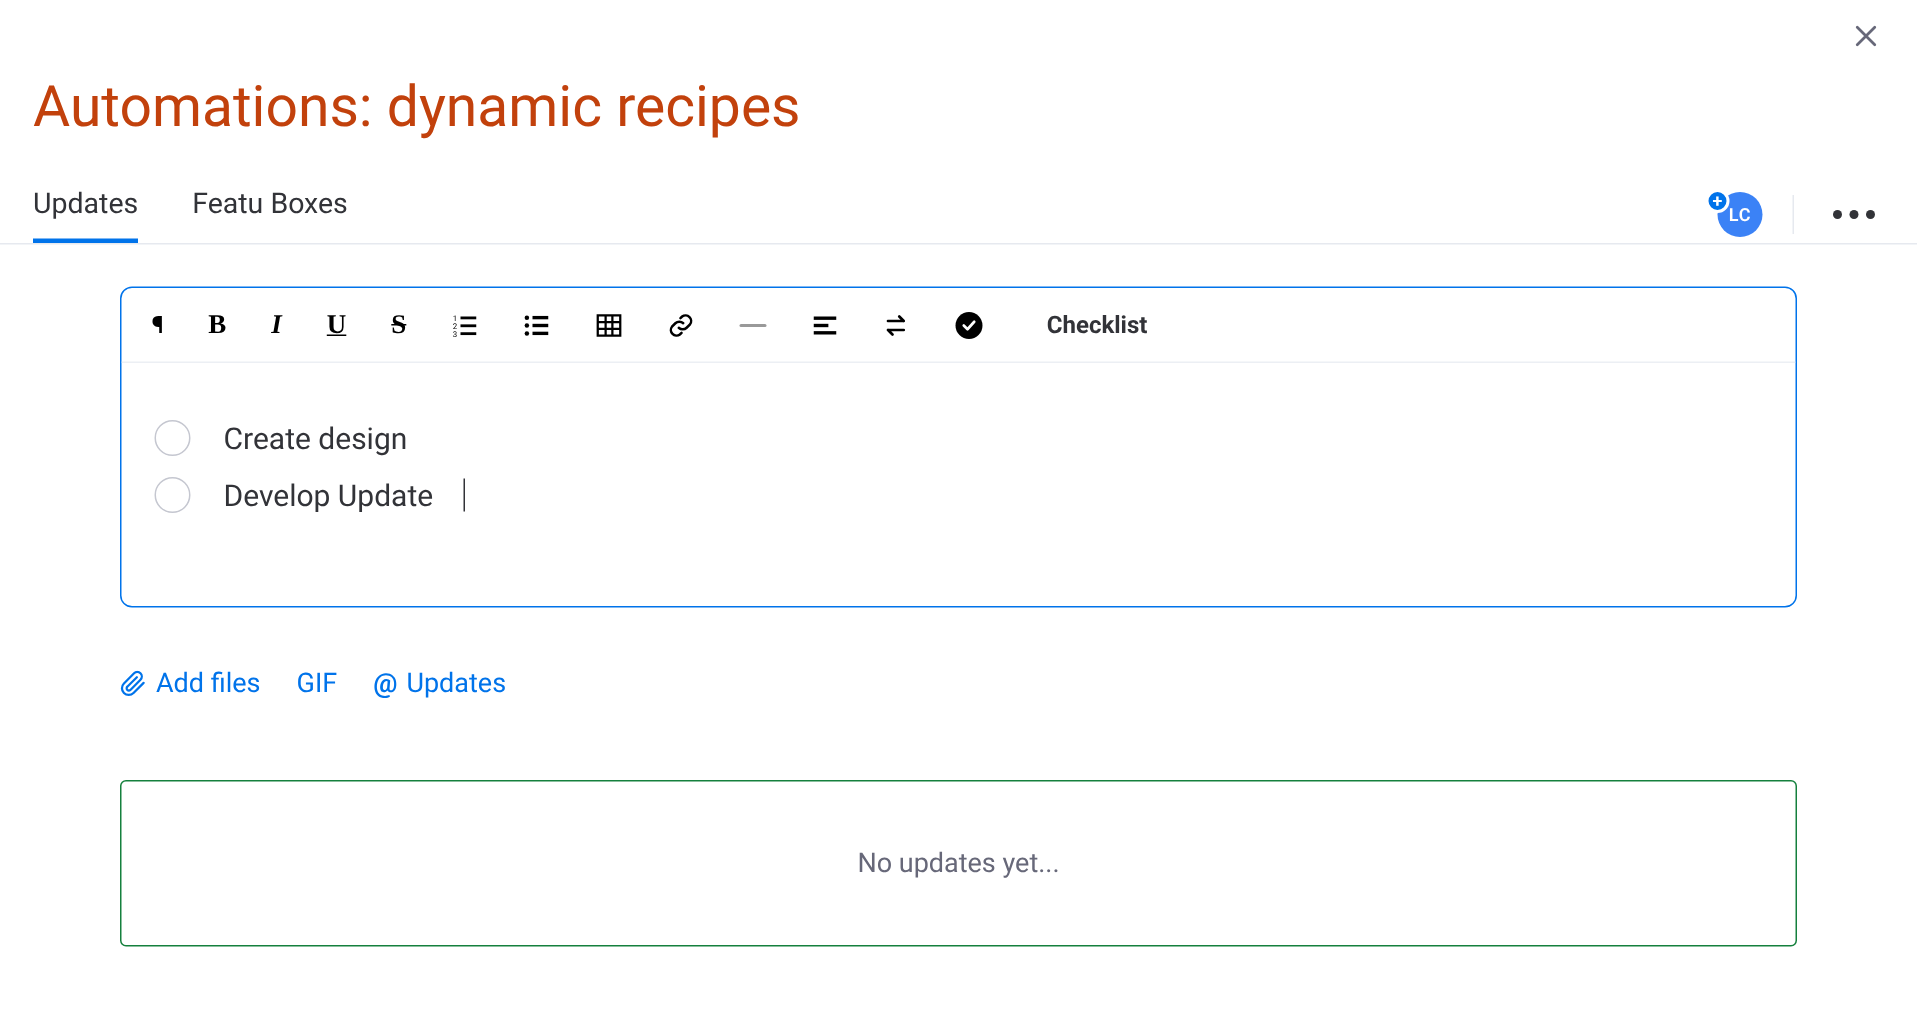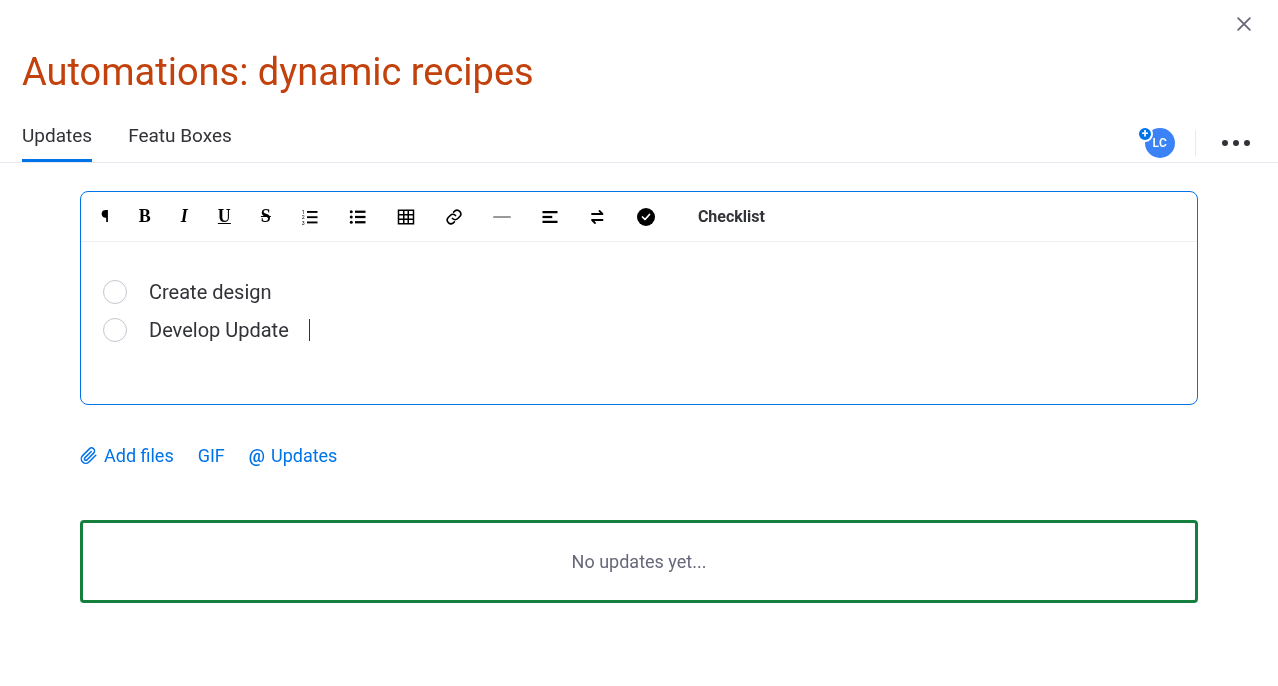--- a/index.html
+++ b/index.html
@@ -216,23 +216,23 @@
     color: #fff;
     border: none;
     border-radius: 24px;
     padding: 12px 36px;
     font-size: 19px;
     cursor: pointer;
   }
 
   .empty-box {
     margin-top: 54px;
-    border: 3px solid #15803d;
+    border: 1px solid #15803d;
     border-radius: 4px;
-    padding: 28px 0;
+    padding: 44px 0;
     text-align: center;
     color: #676879;
     font-size: 18px;
   }
 </style>
 </head>
 <body>
 
 <div class="close-btn">
   <svg viewBox="0 0 24 24">

